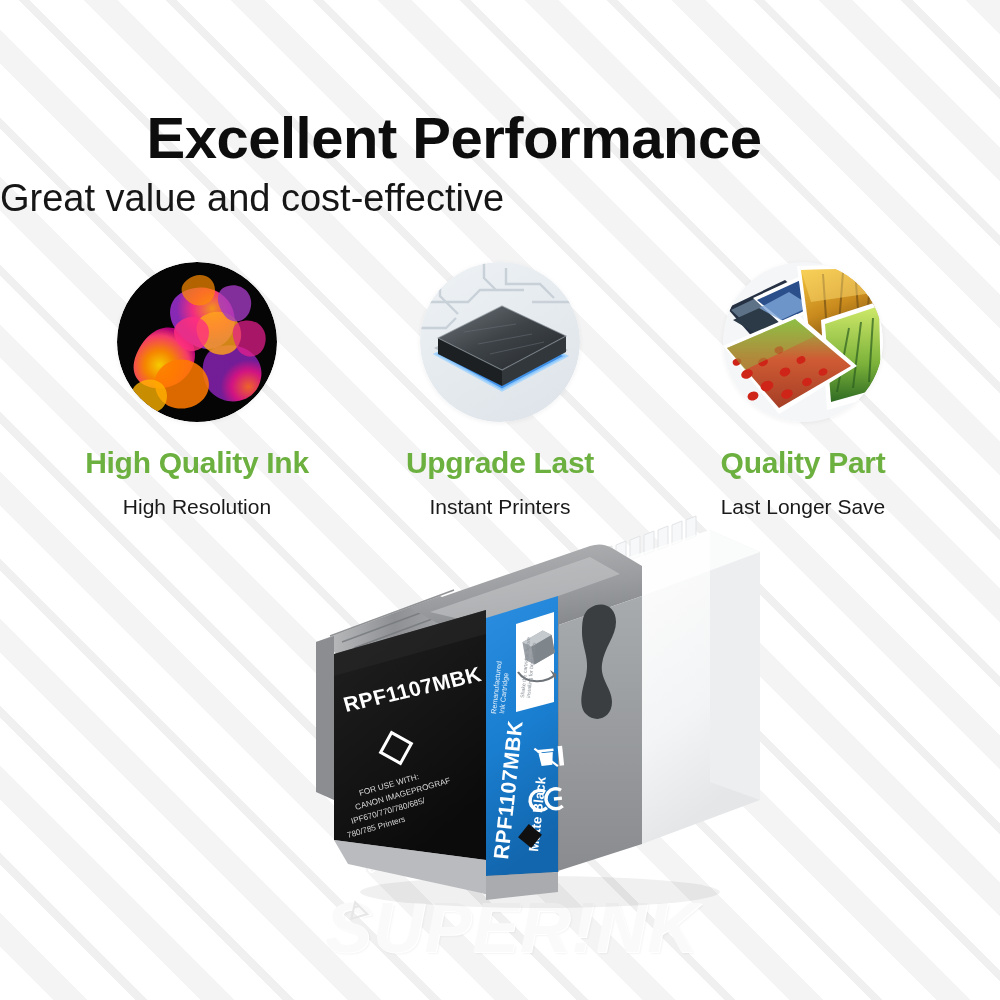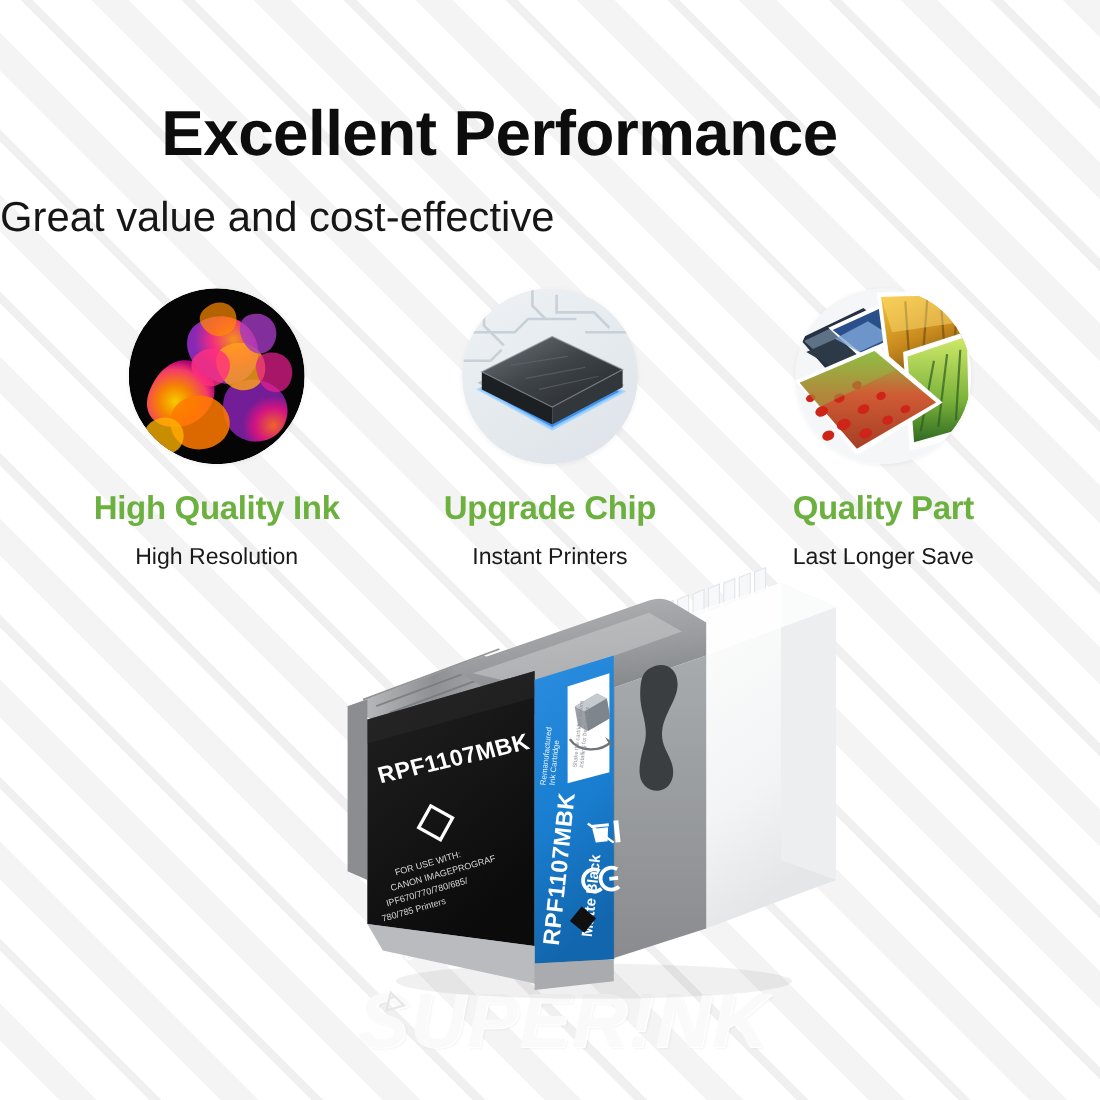--- a/index.html
+++ b/index.html
@@ -29,21 +29,21 @@
       #ffffff 62px,
       #ffffff 96px,
       #f0f0f0 96px,
       #f0f0f0 104px
     );
   }
 
   
   .headline {
     position: absolute;
-    top: 92px;
+    top: 108px;
     left: 0;
     width: 908px;
     text-align: center;
     font-size: 58px;
     font-weight: 700;
     letter-spacing: -0.5px;
     color: #0d0d0d;
     line-height: 1.05;
   }
   .subhead {
@@ -229,21 +229,21 @@
 
             <g stroke="#6b737a" stroke-width="1" opacity="0.5">
               <path d="M44 70 L96 62"></path>
               <path d="M58 82 L112 72"></path>
               <path d="M70 92 L124 80"></path>
             </g>
             <path d="M18 76 L82 44 L146 74 L82 108 Z" fill="none" stroke="#8b949b" stroke-width="1.2" opacity="0.6"></path>
           </g>
         </svg>
       </div>
-      <div class="f-title">Upgrade Chip</div>
+      <div class="f-title">Upgrade Last</div>
       <div class="f-sub">Instant Printers</div>
     </div>
 
     <div class="feature">
       <div class="circle">
         <svg viewBox="0 0 160 160">
           <defs>
             <linearGradient id="poppy" x1="0" y1="0" x2="0" y2="1">
               <stop offset="0%" stop-color="#8fbf45"></stop>
               <stop offset="45%" stop-color="#cf5b34"></stop>

